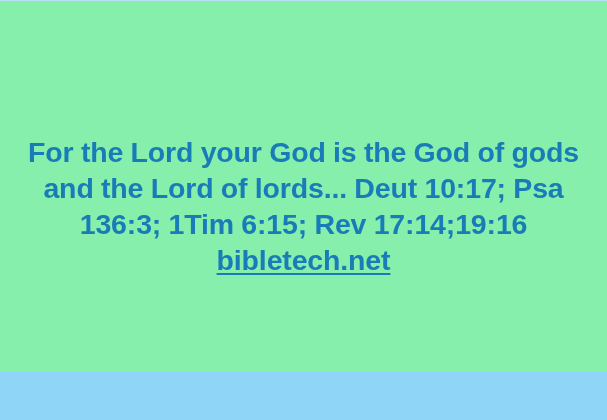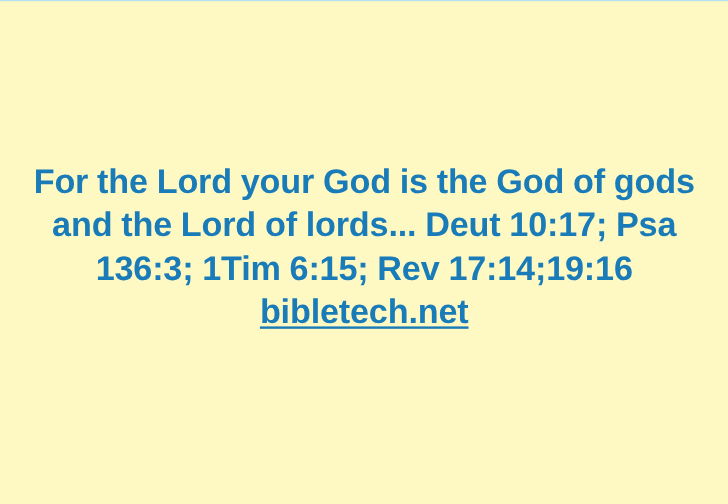--- a/index.html
+++ b/index.html
@@ -10,22 +10,22 @@
     width: 607px;
     height: 420px;
     overflow: hidden;
     background: #8ed5f8;
     font-family: "Liberation Sans", sans-serif;
   }
 
   #page {
     position: relative;
     width: 607px;
-    height: 420px;
-    background: #fef9c3;
+    height: 372px;
+    background: #86efac;
     box-sizing: border-box;
     overflow: hidden;
   }
 
   
   #top-hairline {
     position: absolute;
     top: 0;
     left: 0;
     width: 607px;

